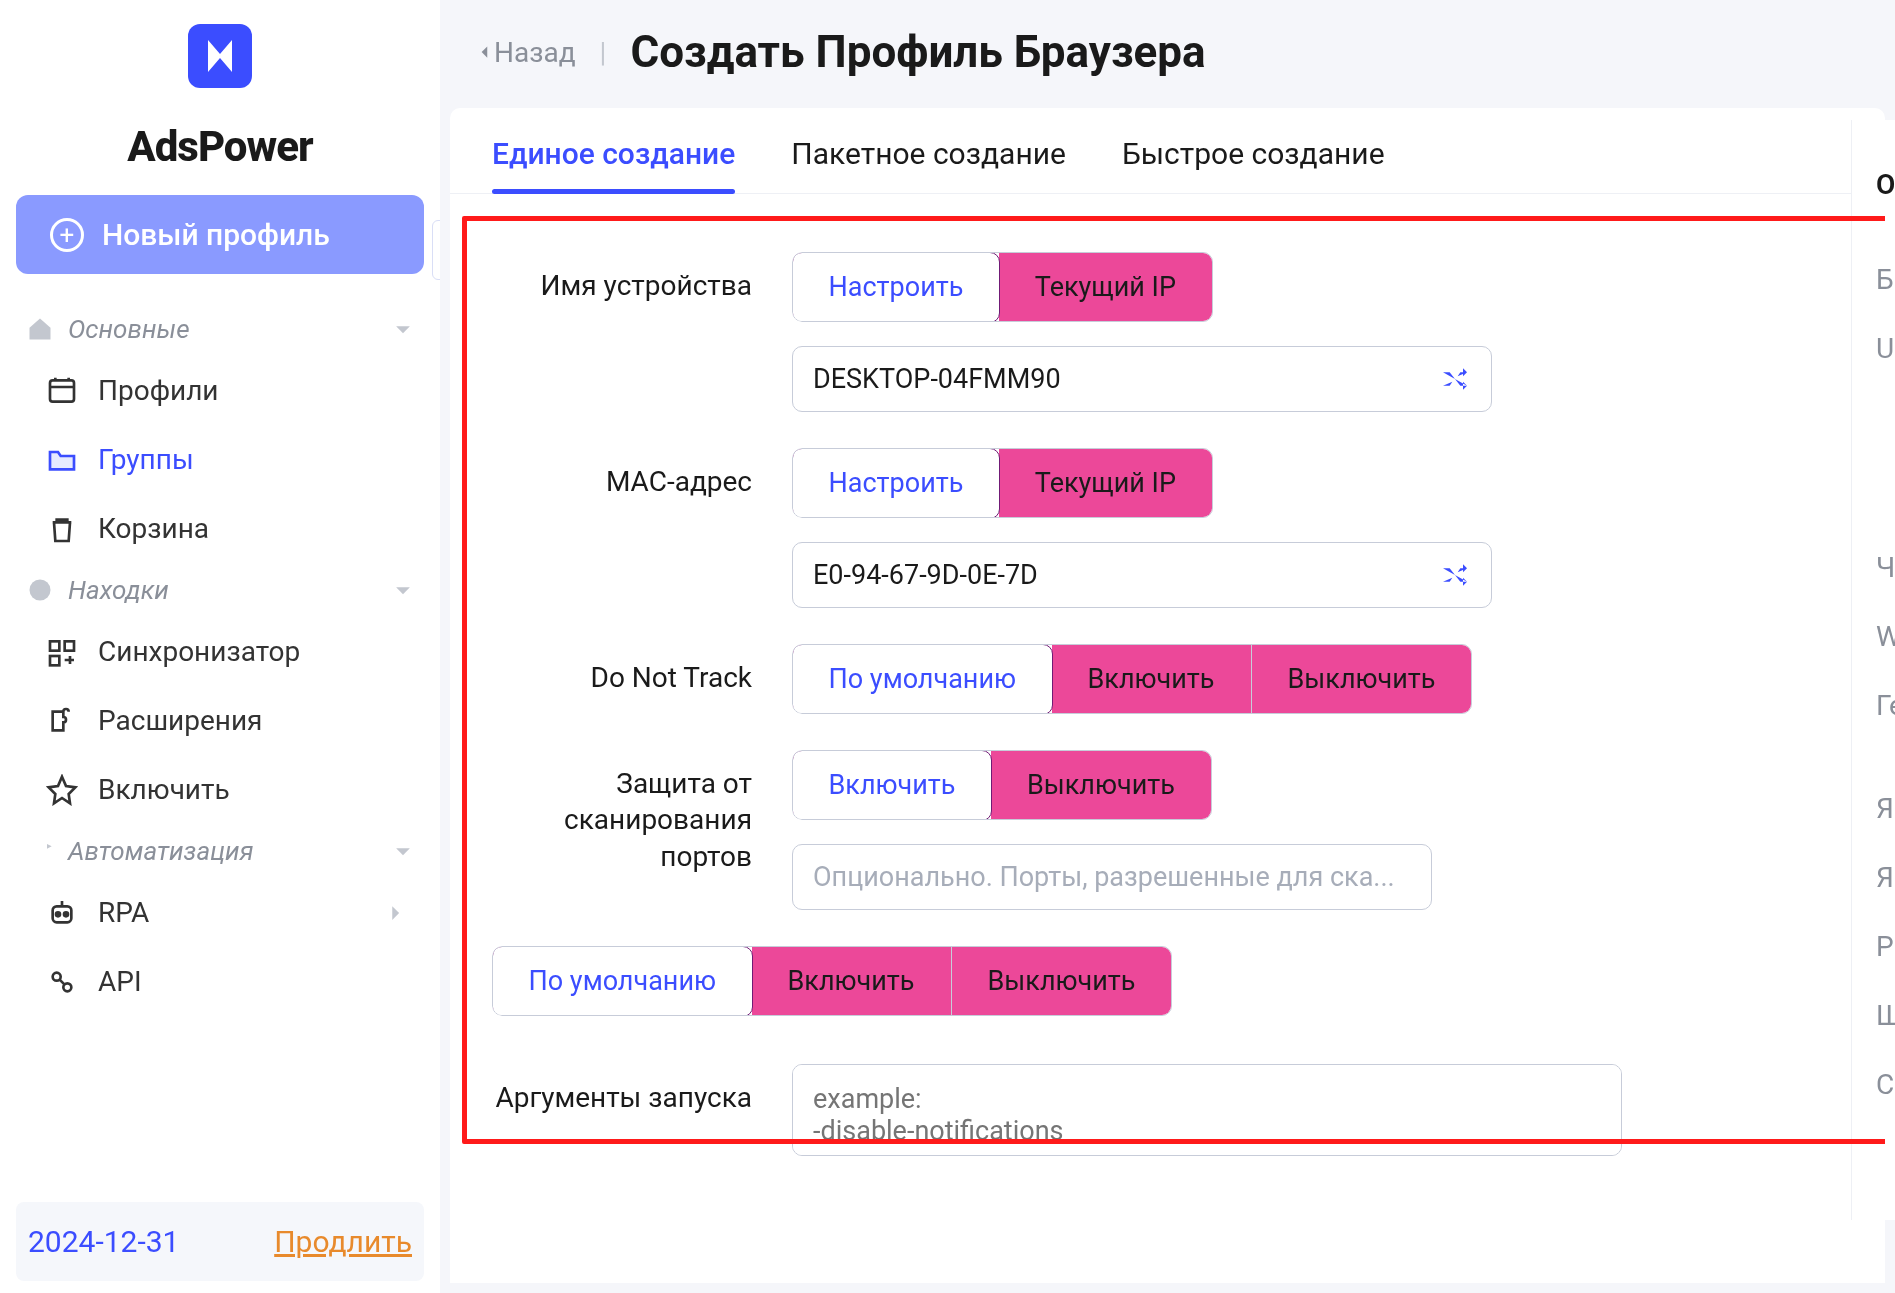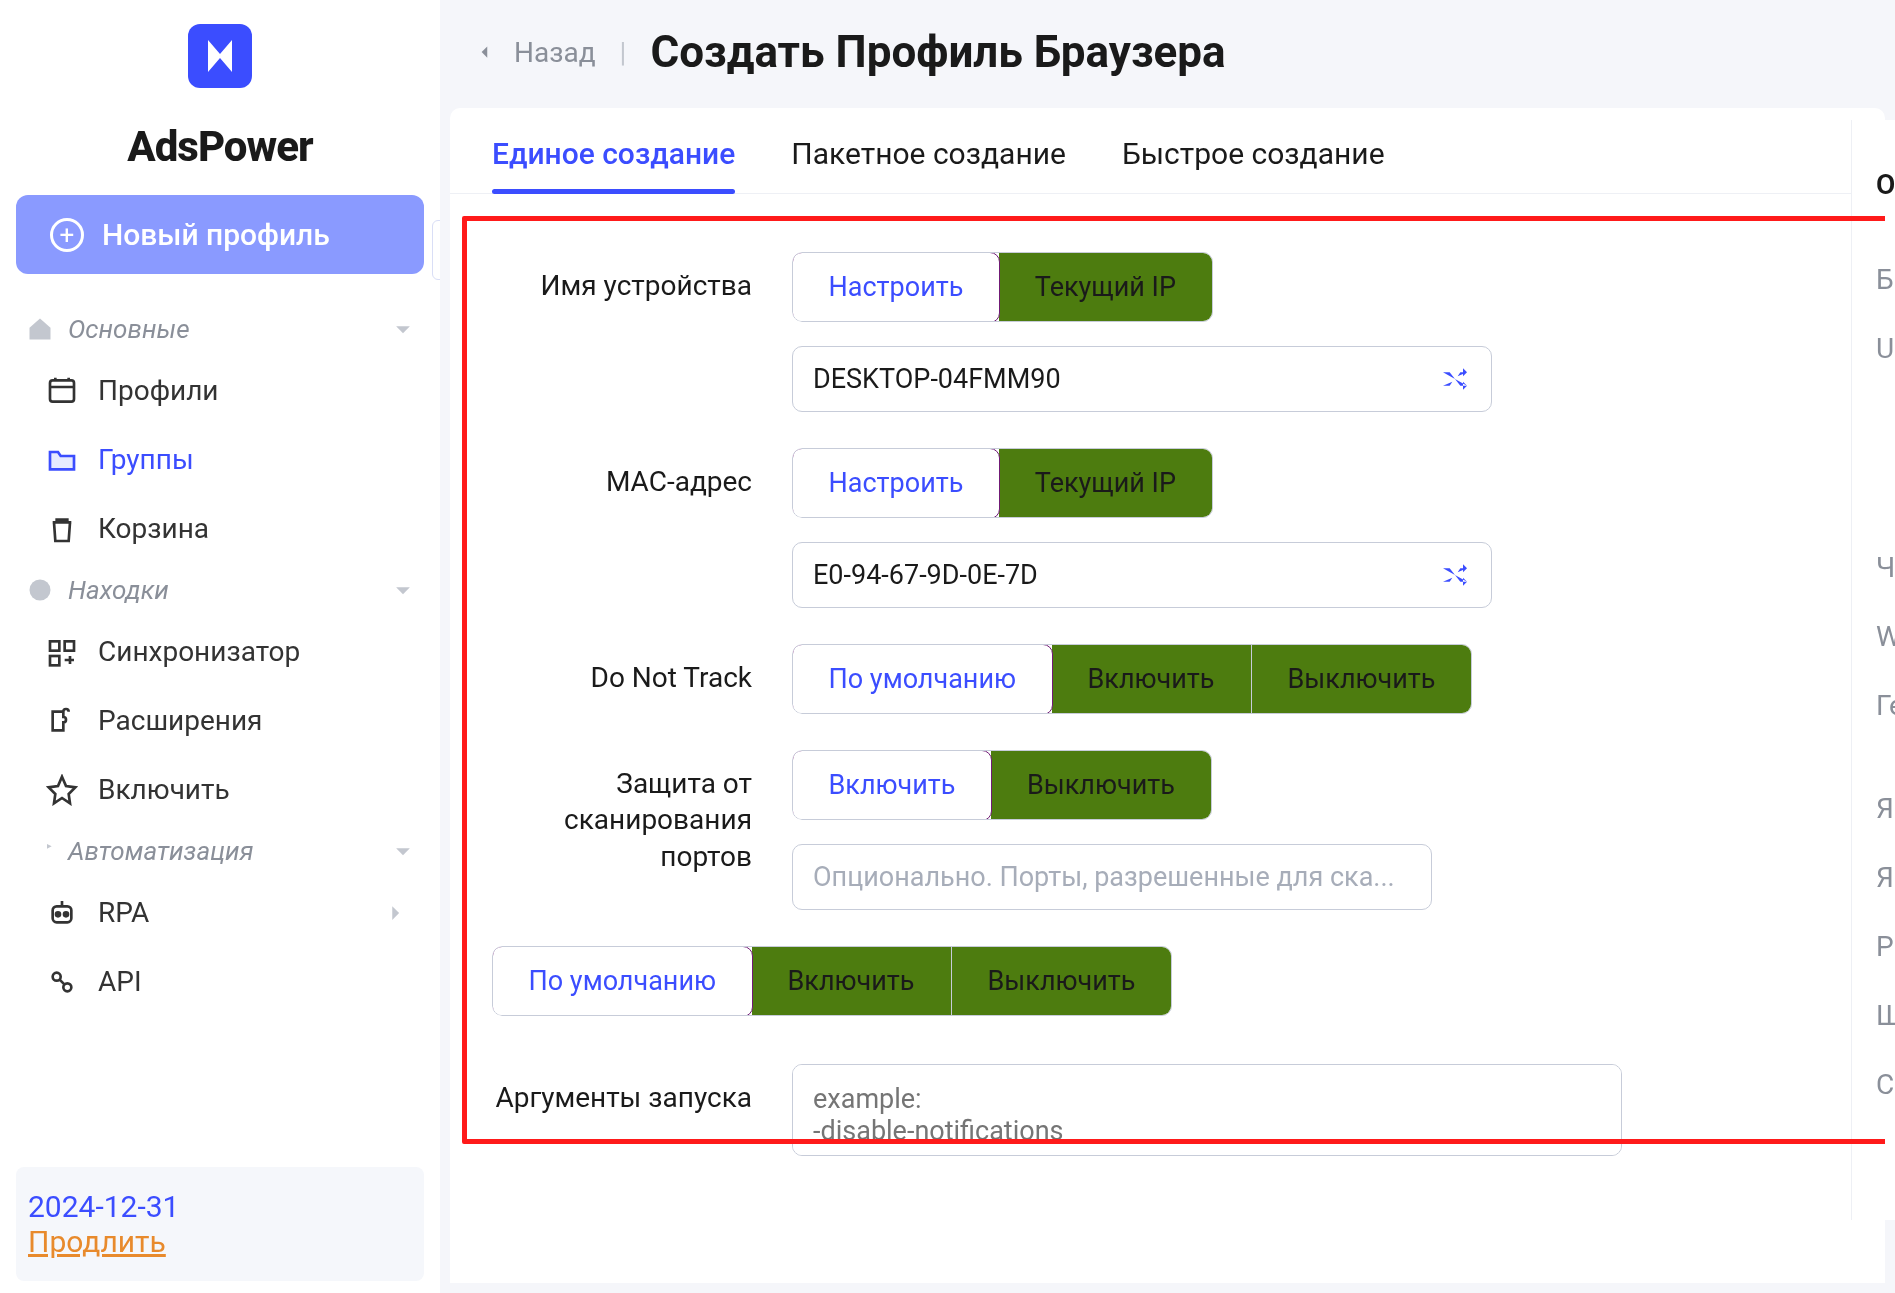--- a/index.html
+++ b/index.html
@@ -16,45 +16,45 @@
 .new-profile-btn .plus { width: 34px; height: 34px; border: 3px solid #fff; border-radius: 50%; display: flex; align-items: center; justify-content: center; font-size: 26px; font-weight: 400; line-height: 1; }
 .section-head { display: flex; align-items: center; justify-content: space-between; color: #8a8f99; font-size: 26px; padding: 12px 10px; font-style: italic; }
 .section-head .left { display: flex; align-items: center; gap: 14px; }
 .section-head svg.icn { width: 28px; height: 28px; fill: #c3c7cf; }
 .section-head .chev { width: 22px; height: 22px; fill: #c3c7cf; }
 .nav-item { display: flex; align-items: center; gap: 20px; padding: 18px 30px; font-size: 28px; color: #333; cursor: pointer; border-radius: 10px; position: relative; }
 .nav-item.active { color: #3b4dff; }
 .nav-item svg.icn { width: 32px; height: 32px; fill: none; stroke: #333; stroke-width: 2; }
 .nav-item.active svg.icn { stroke: #3b4dff; fill: #e6eaff; }
 .nav-item .chev-r { position: absolute; right: 18px; width: 22px; height: 22px; fill: #c3c7cf; }
-.date-row { margin-top: auto; display: flex; align-items: flex-start; justify-content: space-between; padding: 22px 12px; background: #f5f7fb; border-radius: 8px; flex-direction: column; }
+.date-row { margin-top: auto; display: flex; align-items: flex-end; justify-content: space-between; padding: 22px 12px; background: #f5f7fb; border-radius: 8px; }
 .date-row .date { color: #3b4dff; font-size: 30px; }
 .date-row .renew { color: #e88a2c; font-size: 30px; text-decoration: underline; cursor: pointer; }
 .collapse-tab { position: absolute; right: -14px; top: 220px; width: 22px; height: 60px; background: #fff; border: 1px solid #d9def6; border-radius: 6px; display: flex; align-items: center; justify-content: center; cursor: pointer; }
 .collapse-tab svg { width: 14px; height: 14px; fill: #3b4dff; }
 
 
 .main { flex: 1; background: #f5f6fa; display: flex; flex-direction: column; position: relative; overflow: hidden; }
 .main-header { display: flex; align-items: center; gap: 24px; padding: 26px 36px 16px 36px; }
-.back { display: flex; align-items: center; gap: 20px; color: #8a8f99; font-size: 28px; cursor: pointer; }
+.back { display: flex; align-items: center; gap: 0; color: #8a8f99; font-size: 28px; cursor: pointer; }
 .back svg { width: 18px; height: 18px; fill: #8a8f99; }
 .divider { color: #c3c7cf; font-size: 28px; }
 .page-title { font-size: 44px; font-weight: 700; }
 .content-card { background: #fff; margin: 14px 10px 10px 10px; border-radius: 10px 10px 0 0; flex: 1; display: flex; flex-direction: column; overflow: hidden; }
 .tabs { display: flex; gap: 56px; padding: 28px 42px 0 42px; border-bottom: 1px solid #eef0f5; }
 .tab { font-size: 30px; color: #1a1a1a; padding-bottom: 22px; cursor: pointer; position: relative; }
 .tab.active { color: #3b4dff; font-weight: 500; }
 .tab.active::after { content: ""; position: absolute; left: 0; right: 0; bottom: -1px; height: 5px; background: #3b4dff; border-radius: 3px; }
 .form-scroll { flex: 1; overflow: hidden; position: relative; padding-top: 14px; }
 .red-box { position: absolute; left: 12px; top: 22px; width: 1640px; height: 928px; border: 5px solid #ff1a1a; pointer-events: none; z-index: 5; border-radius: 2px; }
 .row { display: flex; align-items: flex-start; gap: 40px; padding: 18px 42px; }
 .row .label { width: 260px; text-align: right; font-size: 28px; color: #1a1a1a; padding-top: 16px; line-height: 1.3; }
 .row .controls { flex: 1; display: flex; flex-direction: column; gap: 24px; max-width: 700px; }
 .seg { display: inline-flex; border: 1.5px solid #c7ccd9; border-radius: 10px; overflow: hidden; }
-.seg .opt { padding: 18px 36px; font-size: 27px; color: #1a1a1a; cursor: pointer; background: #4d7c0f; border-right: 1.5px solid #c7ccd9; }
+.seg .opt { padding: 18px 36px; font-size: 27px; color: #1a1a1a; cursor: pointer; background: #ec4899; border-right: 1.5px solid #c7ccd9; }
 .seg .opt:last-child { border-right: none; }
 .seg .opt.sel { border: 1px solid #701a75; color: #3b4dff; margin: -1.5px; border-radius: 10px; z-index: 1; position: relative; background: #fff; }
 .text-in { display: flex; align-items: center; border: 1.5px solid #c7ccd9; border-radius: 10px; padding: 0 20px; height: 66px; background: #fff; }
 .text-in input { flex: 1; border: none; outline: none; font-size: 27px; color: #1a1a1a; background: transparent; }
 .text-in input::placeholder { color: #a7adb9; }
 .text-in .shuffle { width: 32px; height: 32px; cursor: pointer; }
 .text-in .shuffle svg { width: 100%; height: 100%; fill: #3b4dff; }
 .seg-clip { display: inline-flex; border-radius: 10px; overflow: hidden; }
 textarea.big { width: 100%; max-width: 830px; border: 1.5px solid #c7ccd9; border-radius: 10px; padding: 18px 20px; font-size: 27px; color: #a7adb9; font-family: inherit; resize: none; height: 92px; }
 

